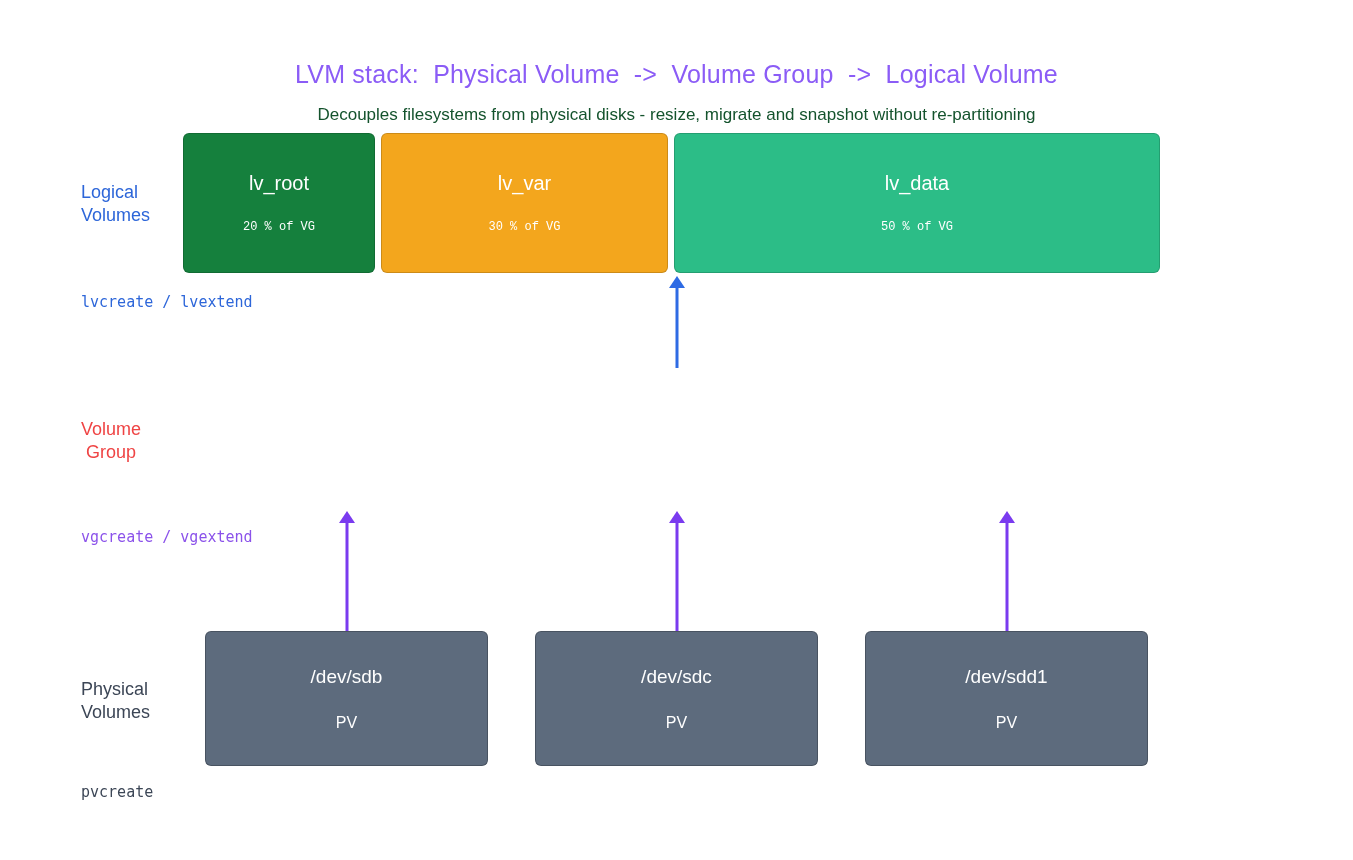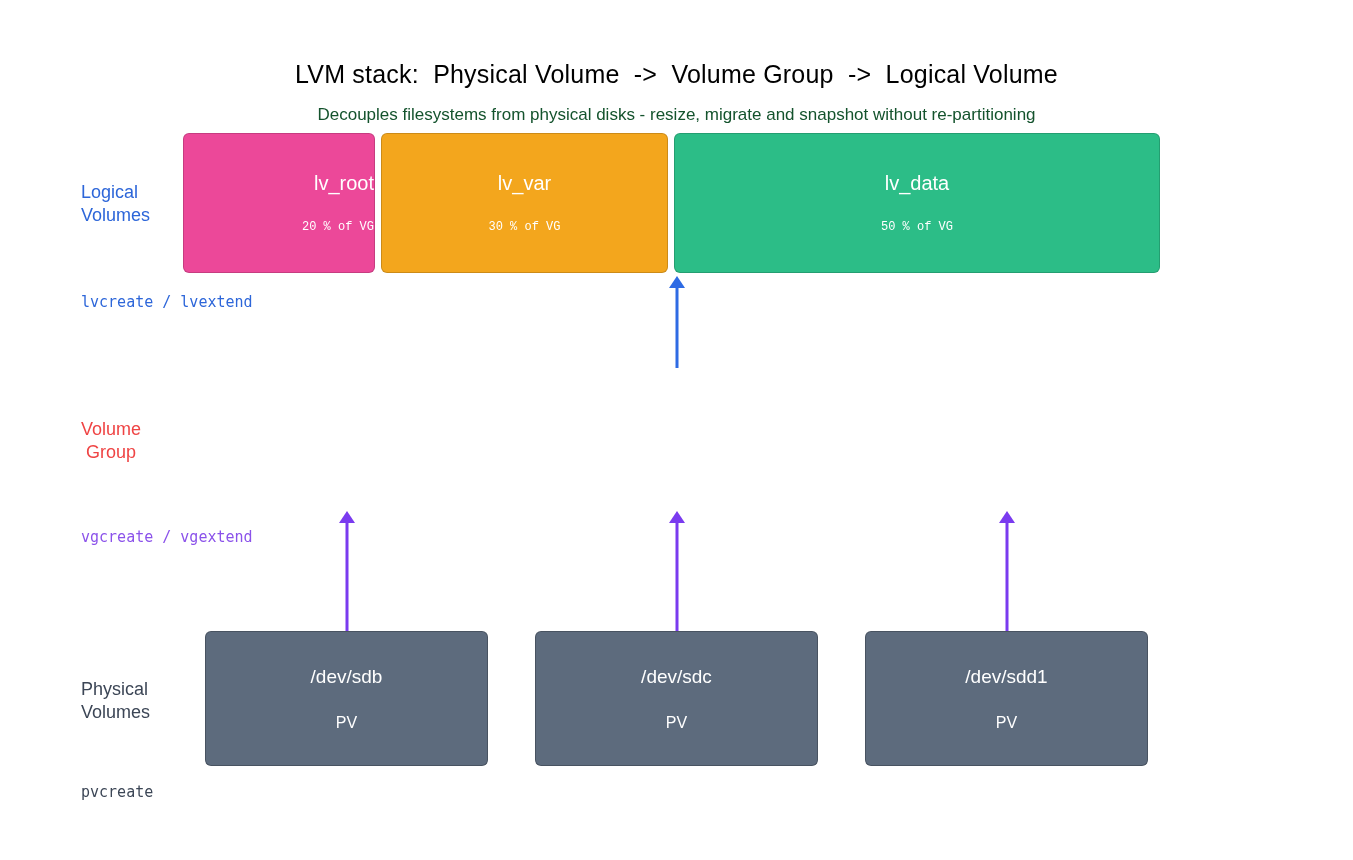--- a/index.html
+++ b/index.html
@@ -104,29 +104,29 @@
   .vg-row-label  { top: 418px; }
   .vg-cmd        { top: 528px; }
   .pv-row-label  { top: 678px; }
   .pv-cmd        { top: 783px; }
 </style>
 </head>
 <body>
 
 <div class="canvas">
 
-  <div class="title" style="color: #000000;">LVM stack:  Physical Volume  -&gt;  Volume Group  -&gt;  Logical Volume</div>
+  <div class="title" style="color: #8b5cf6;">LVM stack:  Physical Volume  -&gt;  Volume Group  -&gt;  Logical Volume</div>
 
   <div class="subtitle" style="color: #14532d;">Decouples filesystems from physical disks - resize, migrate and snapshot without re-partitioning</div>
 
   <div class="row-label lv-row-label" style="color: rgb(45, 102, 217);">Logical
 Volumes</div>
 
   <div class="lv-row">
-    <div class="lv-box w20" style="background-color: #ec4899; align-items: flex-end;">
+    <div class="lv-box w20" style="background-color: #15803d;">
       <div class="box-name">lv_root</div>
       <div class="box-sub">20 % of VG</div>
     </div>
     <div class="lv-box w30" style="background-color: rgb(243, 166, 29);">
       <div class="box-name">lv_var</div>
       <div class="box-sub">30 % of VG</div>
     </div>
     <div class="lv-box w50" style="background-color: rgb(44, 189, 135);">
       <div class="box-name">lv_data</div>
       <div class="box-sub">50 % of VG</div>

